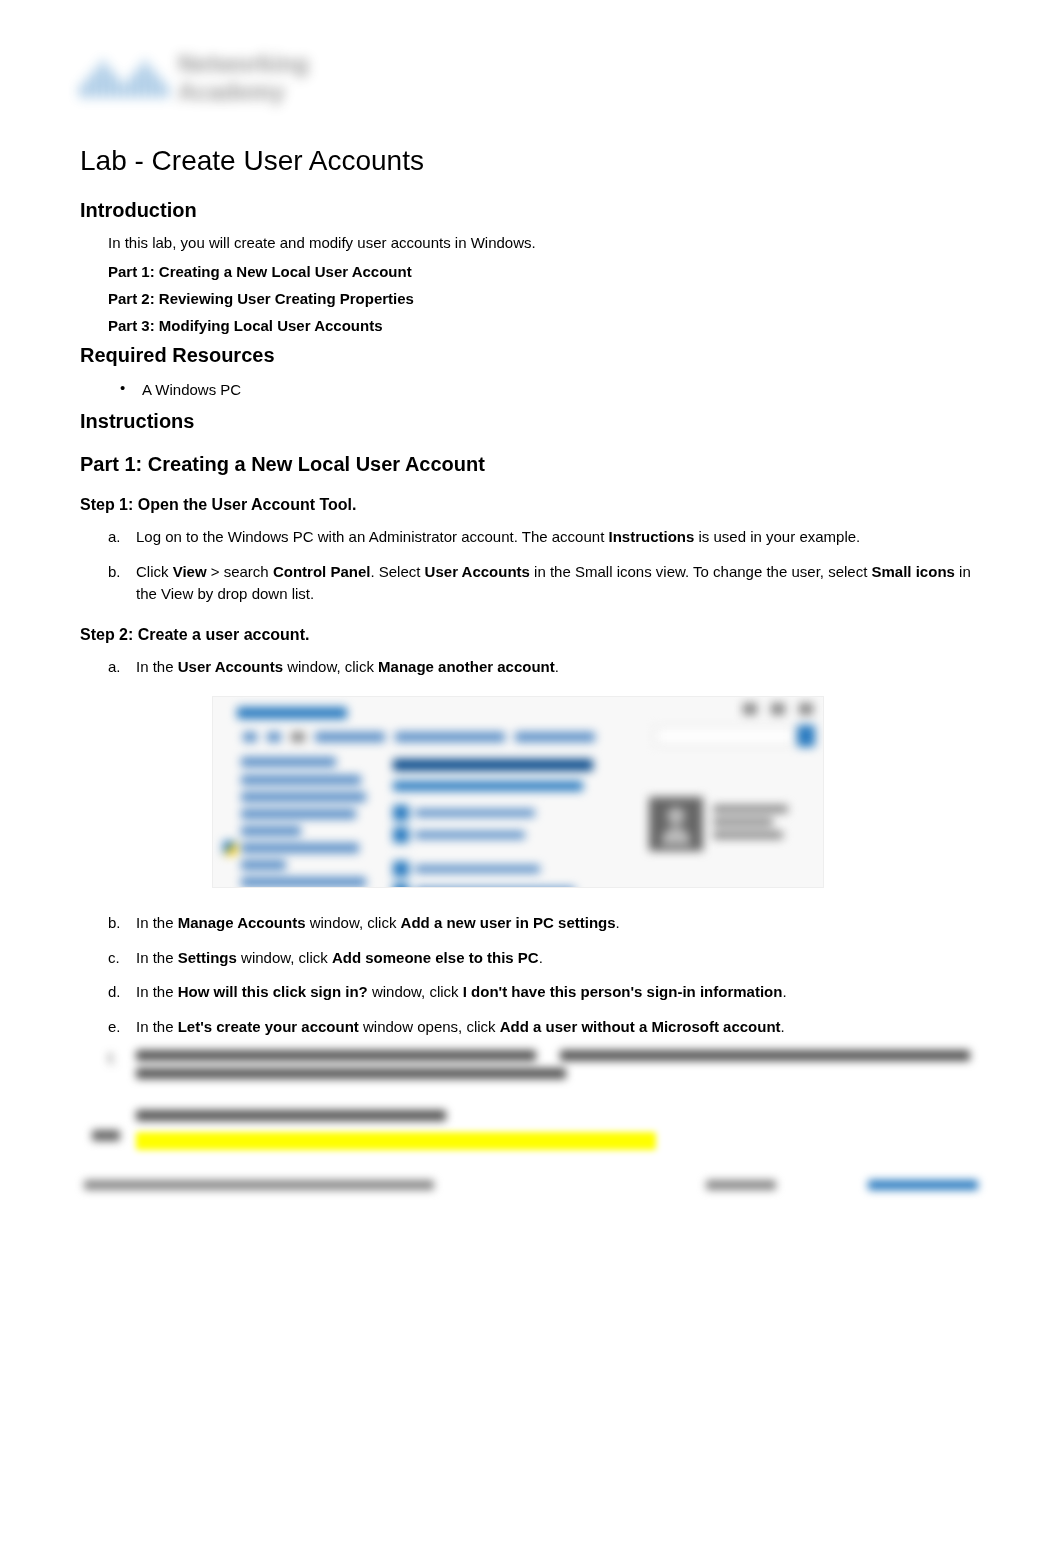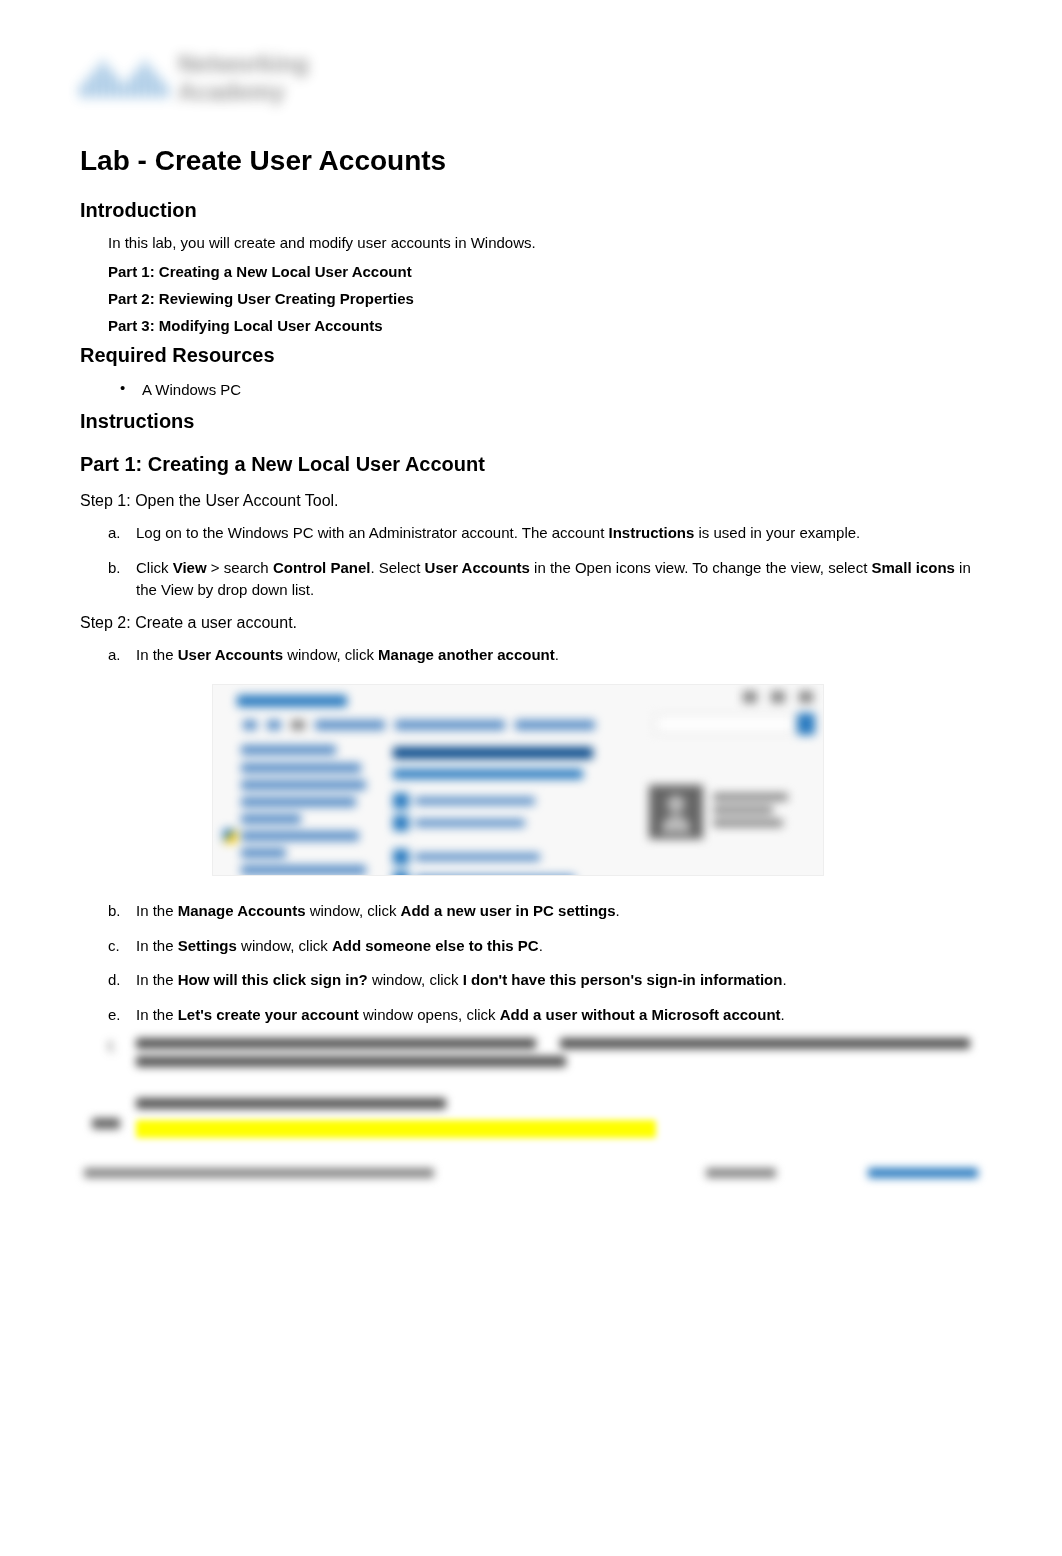--- a/index.html
+++ b/index.html
@@ -47,21 +47,21 @@
       font-size: 24px;
       font-weight: bold;
     }
     .logo-acad {
       color: #555;
       font-size: 24px;
       font-weight: bold;
     }
     h1.page-title {
       font-size: 28px;
-      font-weight: bold;
+      font-weight: normal;
       margin-bottom: 22px;
     }
     h2.section-h2 {
       font-size: 20px;
       font-weight: bold;
       margin-bottom: 12px;
       margin-top: 8px;
     }
     .intro-text {
       font-size: 15px;
@@ -88,22 +88,22 @@
       flex-shrink: 0;
     }
     h2.part-heading {
       font-size: 20px;
       font-weight: bold;
       margin-top: 20px;
       margin-bottom: 16px;
     }
     h3.step-heading {
       font-size: 16px;
-      font-weight: normal;
-      margin-top: 8px;
+      font-weight: bold;
+      margin-top: 20px;
       margin-bottom: 12px;
     }
     .step-item {
       display: flex;
       font-size: 15px;
       margin-left: 28px;
       margin-bottom: 12px;
       line-height: 1.5;
     }
     .step-letter {
@@ -421,21 +421,21 @@
 <div class="step-item">
   <span class="step-letter">a.</span>
   <span class="step-content">
     <span>Log on to the Windows PC with an Administrator account. The account </span><span class="bold">Instructions</span><span> is used in your example.</span>
   </span>
 </div>
 
 <div class="step-item">
   <span class="step-letter">b.</span>
   <span class="step-content">
-    <span>Click </span><span class="bold">View</span><span> &gt; search </span><span class="bold">Control Panel</span><span>. Select </span><span class="bold">User Accounts</span><span> in the Open icons view. To change the view, select </span><span class="bold">Small icons</span><span> in the View by drop down list.</span>
+    <span>Click </span><span class="bold">View</span><span> &gt; search </span><span class="bold">Control Panel</span><span>. Select </span><span class="bold">User Accounts</span><span> in the Small icons view. To change the user, select </span><span class="bold">Small icons</span><span> in the View by drop down list.</span>
   </span>
 </div>
 
 <h3 class="step-heading">Step 2: Create a user account.</h3>
 
 <div class="step-item">
   <span class="step-letter">a.</span>
   <span class="step-content">
     <span>In the </span><span class="bold">User Accounts</span><span> window, click </span><span class="bold">Manage another account</span><span>.</span>
   </span>

